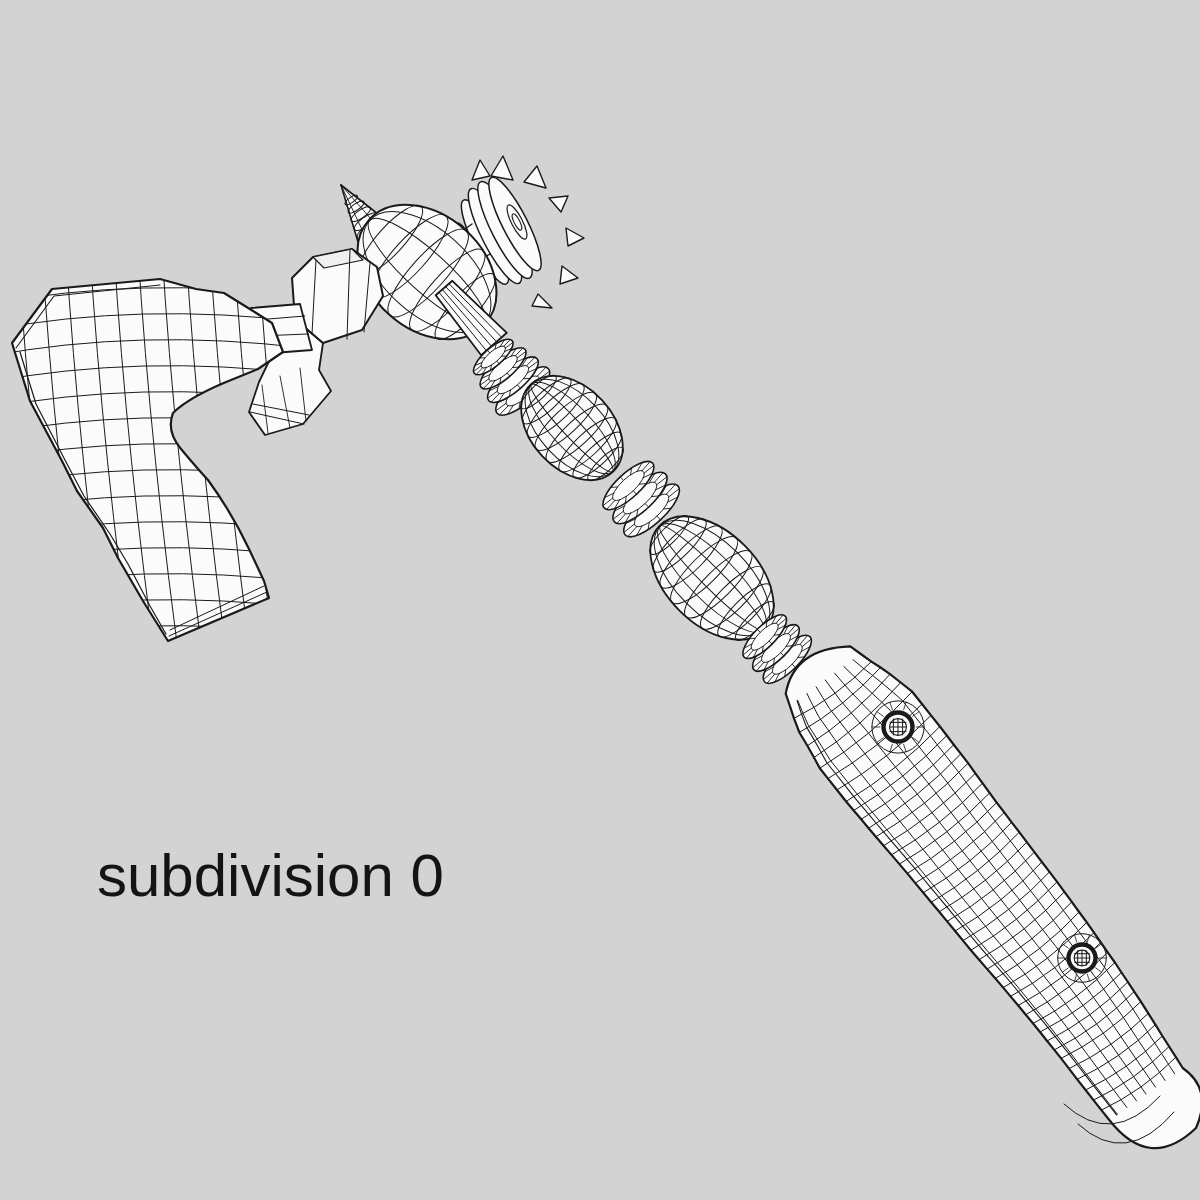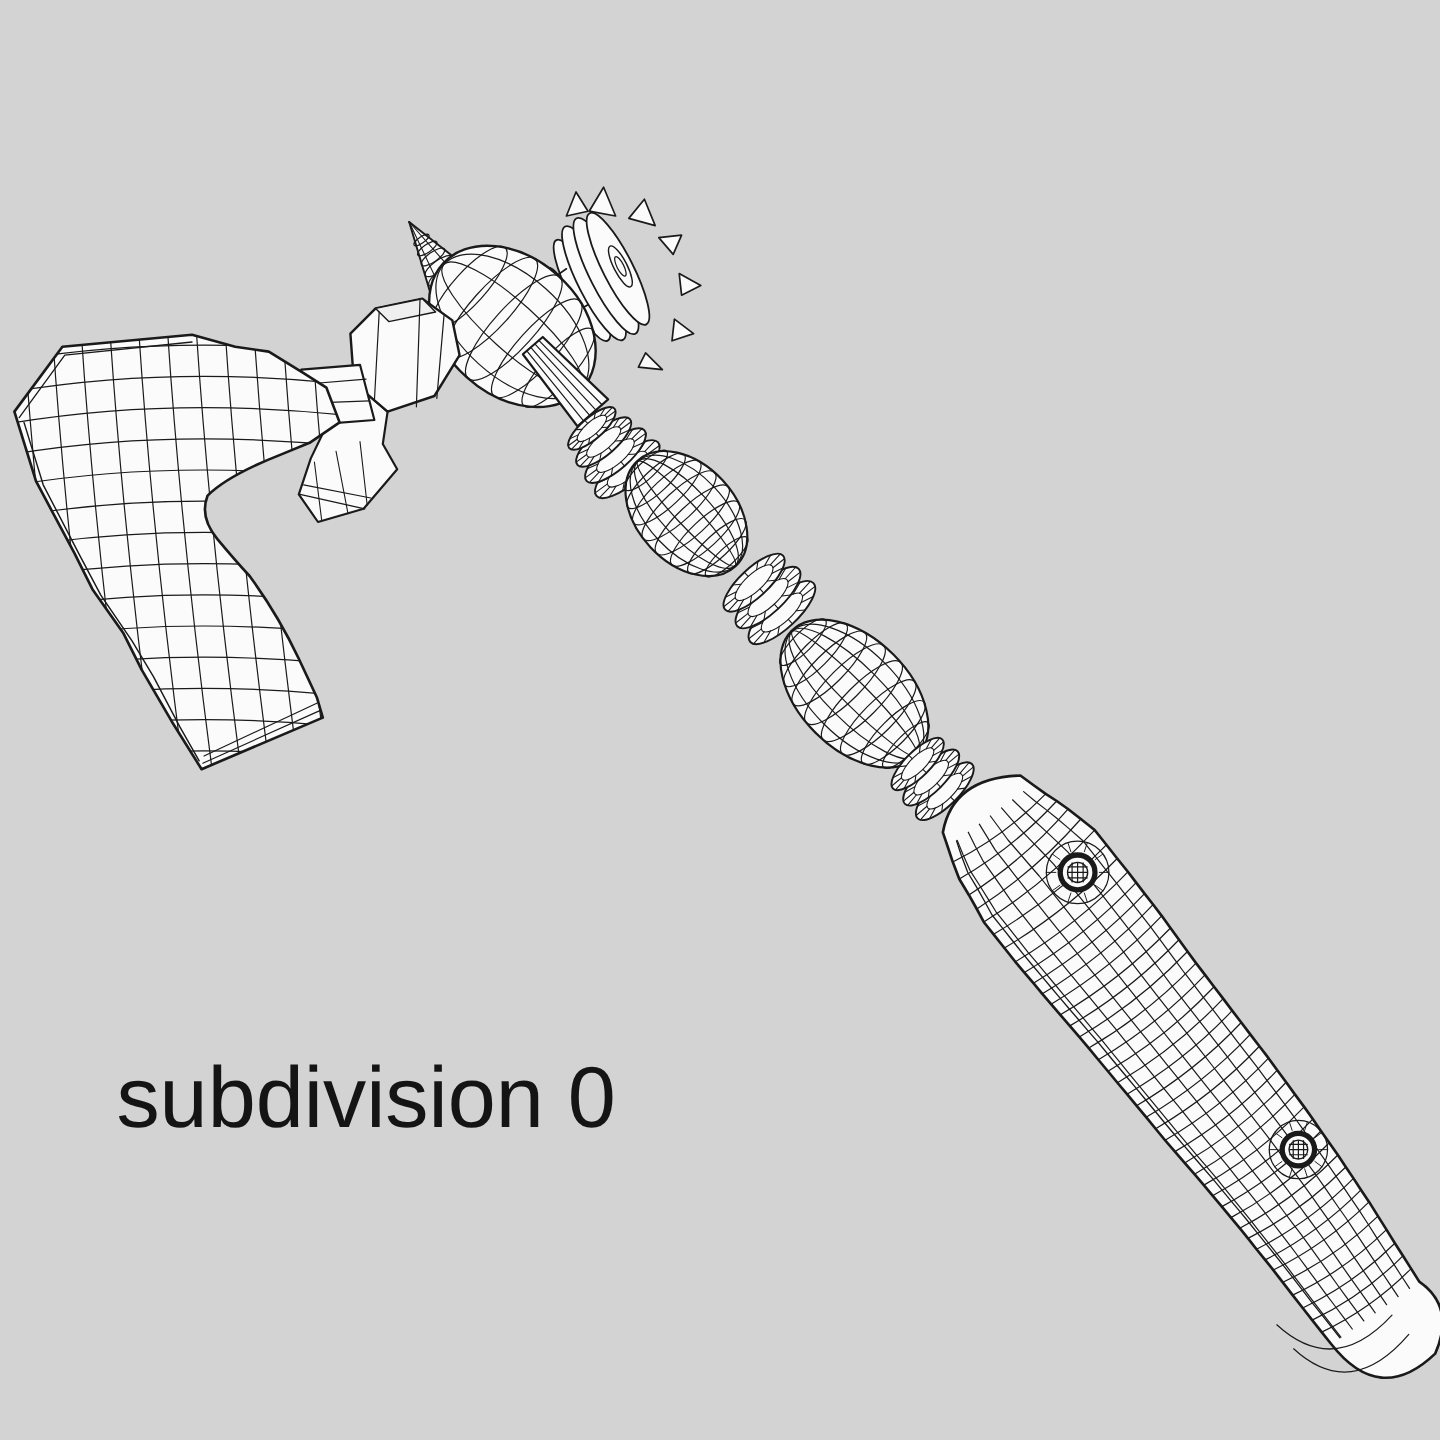--- a/index.html
+++ b/index.html
@@ -1,19 +1,19 @@
 <!DOCTYPE html>
 <html><head>
 <meta charset="utf-8">
 <style>
   html,body{margin:0;padding:0;}
   body{width:1200px;height:1200px;overflow:hidden;font-family:"Liberation Sans",sans-serif;}
   .viewport{position:relative;width:1200px;height:1200px;}
   .viewport svg{position:absolute;left:0;top:0;}
-  .caption{position:absolute;left:97px;top:879px;font-size:72px;line-height:1;letter-spacing:0px;user-select:none;}
+  .caption{position:absolute;left:97px;top:846px;font-size:60px;line-height:1;letter-spacing:0px;user-select:none;}
 </style>
 </head>
 <body style="background: rgb(211, 211, 211);">
 
 <div class="viewport">
   <svg id="axe-svg" width="1200" height="1200" viewBox="0 0 1200 1200">
       <g>
         <path d="M503,156 L491,176 L513,180 Z" fill="#fbfbfb" stroke="#1a1a1a" stroke-width="1.4" stroke-linejoin="round" stroke-linecap="round"></path>
         <path d="M537,166 L524,182 L546,188 Z" fill="#fbfbfb" stroke="#1a1a1a" stroke-width="1.4" stroke-linejoin="round" stroke-linecap="round"></path>
         <path d="M568,196 L549,198 L561,212 Z" fill="#fbfbfb" stroke="#1a1a1a" stroke-width="1.4" stroke-linejoin="round" stroke-linecap="round"></path>

